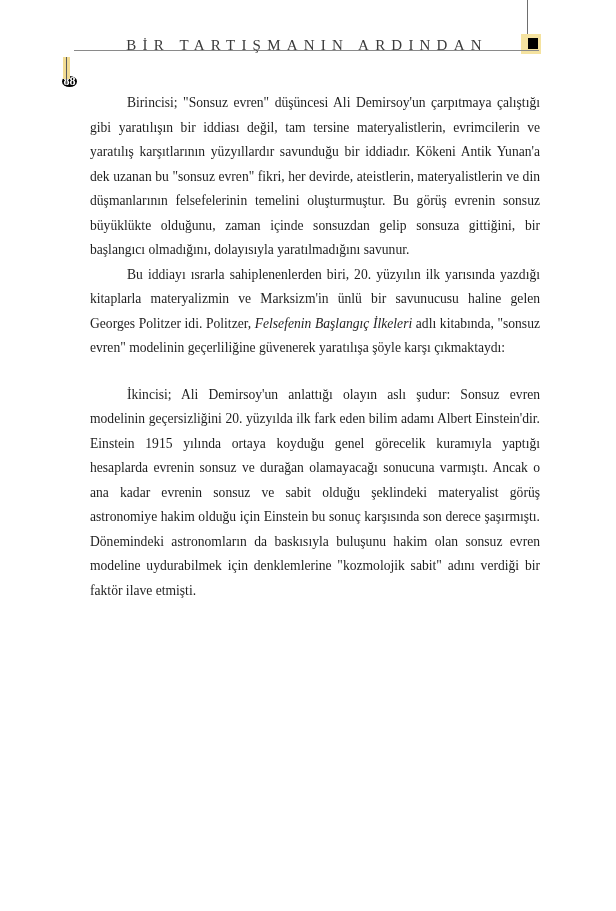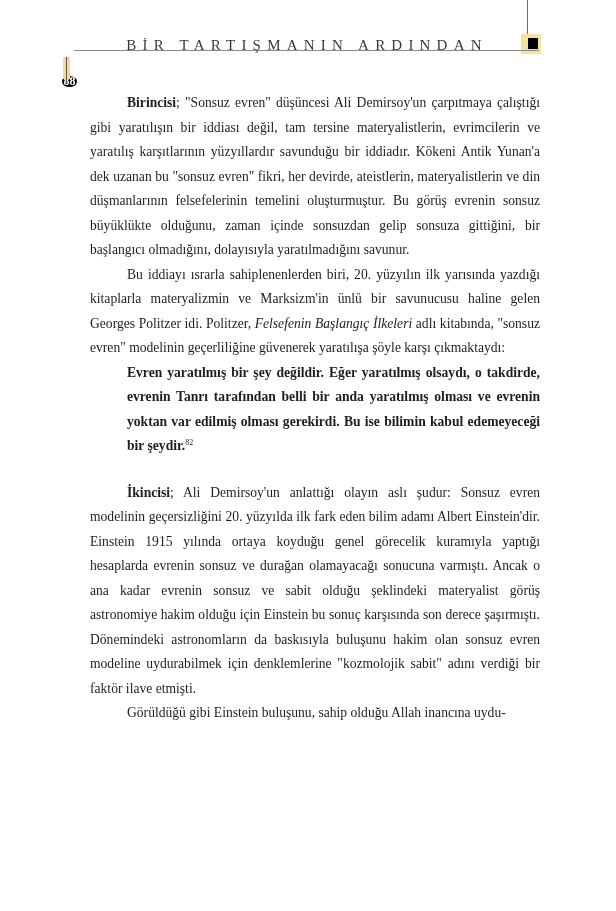--- a/index.html
+++ b/index.html
@@ -109,21 +109,21 @@
   }
   .body-text p.gap-before {
     margin-top: 22px;
   }
   .body-text .quote {
     margin: 0;
     padding-left: 37px;
     text-indent: 0;
     font-weight: bold;
   }
-  .body-text b { font-weight: bold; }
+  .body-text b { font-weight: normal; }
   .body-text i { }
   sup.fn {
     font-size: 8px;
     font-weight: normal;
     vertical-align: 5px;
     line-height: 0;
   }
 </style>
 </head>
 <body>
@@ -139,19 +139,17 @@
 
 <div class="page-number">88</div>
 <div class="side-tab"></div>
 <div class="side-vline"></div>
 
 <div class="body-text">
   <p><b>Birincisi</b><span>; "Sonsuz evren" düşüncesi Ali Demirsoy'un çarpıtmaya çalıştığı gibi yaratılışın bir iddiası değil, tam tersine materyalistlerin, evrimcilerin ve yaratılış karşıtlarının yüzyıllardır savunduğu bir iddiadır. Kökeni Antik Yunan'a dek uzanan bu "sonsuz evren" fikri, her devirde, ateistlerin, materyalistlerin ve din düşmanlarının felsefelerinin temelini oluşturmuştur. Bu görüş evrenin sonsuz büyüklükte olduğunu, zaman içinde sonsuzdan gelip sonsuza gittiğini, bir başlangıcı olmadığını, dolayısıyla yaratılmadığını savunur.</span></p>
 
   <p><span>Bu iddiayı ısrarla sahiplenenlerden biri, 20. yüzyılın ilk yarısında yazdığı kitaplarla materyalizmin ve Marksizm'in ünlü bir savunucusu haline gelen Georges Politzer idi. Politzer, </span><i>Felsefenin Başlangıç İlkeleri</i><span> adlı kitabında, "sonsuz evren" modelinin geçerliliğine güvenerek yaratılışa şöyle karşı çıkmaktaydı:</span></p>
 
-  <div class="quote"><span>Evren yaratılmış bir şey değildir. Eğer yaratılmış olsaydı, o takdirde, evrenin Tanrı tarafından belli bir anda yaratılmış olması ve evrenin yoktan var edilmiş olması gerekirdi. Bu ise bilimin kabul edemeyeceği bir şeydir.</span><sup class="fn">82</sup></div>
 
 
   <p class="gap-before"><b>İkincisi</b><span>; Ali Demirsoy'un anlattığı olayın aslı şudur: Sonsuz evren modelinin geçersizliğini 20. yüzyılda ilk fark eden bilim adamı Albert Einstein'dir. Einstein 1915 yılında ortaya koyduğu genel görecelik kuramıyla yaptığı hesaplarda evrenin sonsuz ve durağan olamayacağı sonucuna varmıştı. Ancak o ana kadar evrenin sonsuz ve sabit olduğu şeklindeki materyalist görüş astronomiye hakim olduğu için Einstein bu sonuç karşısında son derece şaşırmıştı. Dönemindeki astronomların da baskısıyla buluşunu hakim olan sonsuz evren modeline uydurabilmek için denklemlerine "kozmolojik sabit" adını verdiği bir faktör ilave etmişti.</span></p>
 
-  <p><span>Görüldüğü gibi Einstein buluşunu, sahip olduğu Allah inancına uydu-</span></p>
 </div>
 
 </body></html>

